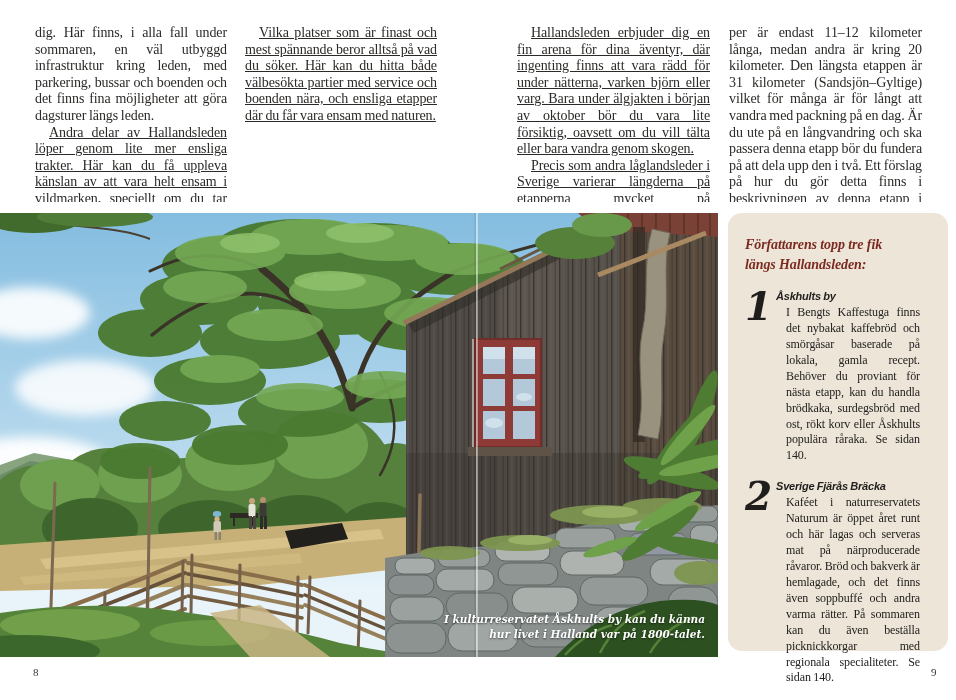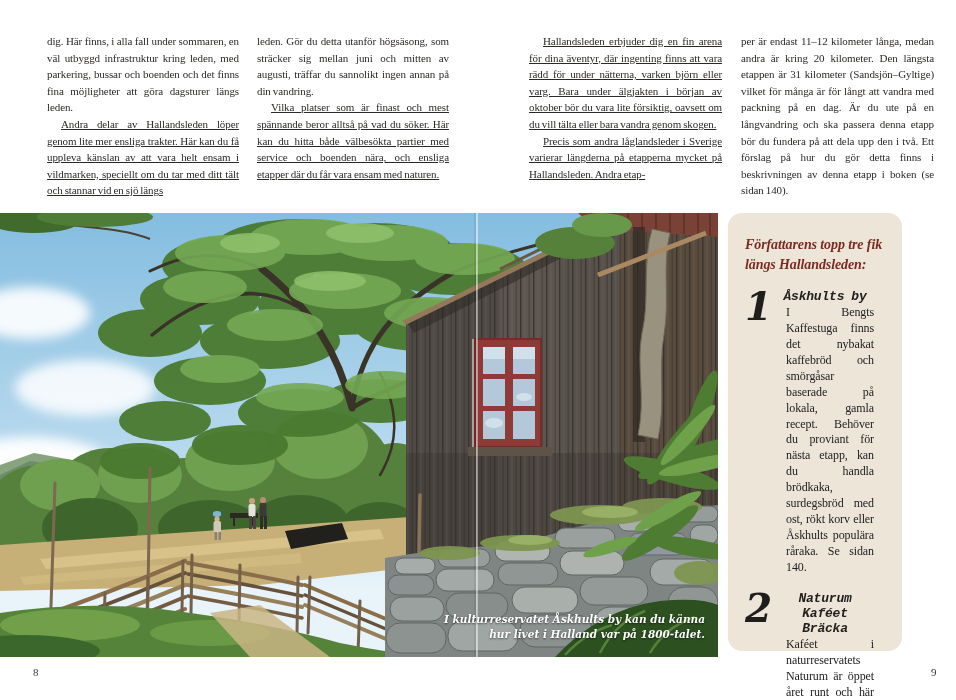--- a/index.html
+++ b/index.html
@@ -1,62 +1,61 @@
 <!DOCTYPE html>
 <html><head>
 <meta charset="utf-8">
 <style>
   html,body{margin:0;padding:0;background:#e9e9e9;}
   .spread{position:relative;width:956px;height:700px;background:#ffffff;overflow:hidden;
           font-family:"Liberation Serif",serif;}
 
   
-  .col{position:absolute;top:33px;height:177px;overflow:hidden;width:192px;
-       font-size:11px;line-height:16.6px;color:#2c2a27;text-align:justify;
-       letter-spacing:-0.1px;word-spacing:-0.6px;margin-left:12px;}
+  .col{position:absolute;top:25px;height:177px;overflow:hidden;width:192px;
+       font-size:14px;line-height:16.6px;color:#2c2a27;text-align:justify;
+       letter-spacing:-0.1px;word-spacing:-0.6px;}
   .col p{margin:0;}
   .col p.ind{text-indent:14px;text-decoration:underline;}
   .c1{left:35px;} .c2{left:245px;} .c3{left:517px;width:193px;} .c4{left:729px;width:193px;}
 
   
   .photo{position:absolute;left:0;top:213px;width:718px;height:444px;overflow:hidden;background:#8b5cf6;}
   .photo svg{display:block;}
   .caption{position:absolute;right:13px;bottom:15px;width:300px;text-align:right;color:#ffffff;
            font-family:"DejaVu Serif",serif;font-style:italic;font-weight:600;
            font-size:10.5px;line-height:15px;text-shadow:0 1px 2px rgba(0,0,0,.55);}
 
   
-  .sidebar{position:absolute;left:728px;top:213px;width:174px;height:438px;background:#ece5d8;
+  .sidebar{position:absolute;left:728px;top:213px;width:220px;height:438px;background:#ece5d8;
            border-radius:14px;box-sizing:border-box;padding:22px 28px 0 17px;color:#232120;}
   .sidebar h2{margin:0 0 15px 0;font-family:"Liberation Serif",serif;font-style:italic;font-weight:bold;
               color:#7c2a21;font-size:14px;line-height:19.5px;letter-spacing:-0.1px;white-space:nowrap;}
   .fik{margin-bottom:15px;font-size:12px;line-height:15.9px;text-align:justify;
        letter-spacing:-0.1px;word-spacing:-0.5px;}
   .fik::after{content:"";display:block;clear:both;}
   .fik-num{float:left;width:31px;height:35px;font-family:"DejaVu Serif",serif;font-weight:bold;
            font-style:italic;font-size:39px;line-height:35px;color:#1f1e1d;}
-  .fik-title{font-family:Liberation Mono, monospace;font-weight:bold;font-style:italic;
-             font-size:13px;line-height:15.2px;letter-spacing:-0.2px;text-align:center;}
+  .fik-title{font-family:Liberation Sans, sans-serif;font-weight:bold;font-style:italic;
+             font-size:11px;line-height:15.2px;letter-spacing:-0.2px;text-align:left;}
   .fik-body{margin-top:1px;margin-left:41px;}
 
   
   .pagenum{position:absolute;top:666px;font-size:11px;color:#3a3835;}
   .pn-left{left:33px;} .pn-right{left:931px;}
 </style>
 </head>
 <body>
 
 <div class="spread">
 
   <div class="col c1">
     <p>dig. Här finns, i alla fall under sommaren, en väl utbyggd infrastruktur kring leden, med parkering, bussar och boenden och det finns fina möjligheter att göra dagsturer längs leden.</p>
     <p class="ind">Andra delar av Hallandsleden löper genom lite mer ensliga trakter. Här kan du få uppleva känslan av att vara helt ensam i vildmarken, speciellt om du tar med ditt tält och stannar vid en sjö längs</p>
   </div>
   <div class="col c2">
-    <p>leden. Gör du detta utanför högsäsong, som sträcker sig mellan juni och mitten av augusti, träffar du sannolikt ingen annan på din vandring.</p>
     <p class="ind">Vilka platser som är finast och mest spännande beror alltså på vad du söker. Här kan du hitta både välbesökta partier med service och boenden nära, och ensliga etapper där du får vara ensam med naturen.</p>
   </div>
   <div class="col c3">
     <p class="ind">Hallandsleden erbjuder dig en fin arena för dina äventyr, där ingenting finns att vara rädd för under nätterna, varken björn eller varg. Bara under älgjakten i början av oktober bör du vara lite försiktig, oavsett om du vill tälta eller bara vandra genom skogen.</p>
     <p class="ind">Precis som andra låglandsleder i Sverige varierar längderna på etapperna mycket på Hallandsleden. Andra etap-</p>
   </div>
   <div class="col c4">
     <p>per är endast 11–12 kilometer långa, medan andra är kring 20 kilometer. Den längsta etappen är 31 kilometer (Sandsjön–Gyltige) vilket för många är för långt att vandra med packning på en dag. Är du ute på en långvandring och ska passera denna etapp bör du fundera på att dela upp den i två. Ett förslag på hur du gör detta finns i beskrivningen av denna etapp i boken (se sidan 140).</p>
   </div>
 
@@ -373,21 +372,21 @@
     </h2>
 
     <div class="fik">
       <div class="fik-num">1</div>
       <div class="fik-title">Åskhults by</div>
       <div class="fik-body">I Bengts Kaffestuga finns det nybakat kaffebröd och smörgåsar baserade på lokala, gamla recept. Behöver du proviant för nästa etapp, kan du handla brödkaka, surdegsbröd med ost, rökt korv eller Åskhults populära råraka. Se sidan 140.</div>
     </div>
 
     <div class="fik">
       <div class="fik-num">2</div>
-      <div class="fik-title">Naturum Kaféet Bräcka</div>
+      <div class="fik-title">Sverige Fjärås Bräcka</div>
       <div class="fik-body">Kaféet i naturreservatets Naturum är öppet året runt och här lagas och serveras mat på närproducerade råvaror. Bröd och bakverk är hemlagade, och det finns även soppbuffé och andra varma rätter. På sommaren kan du även beställa picknickkorgar med regionala specialiteter. Se sidan 140.</div>
     </div>
 
     <div class="fik">
       <div class="fik-num">3</div>
       <div class="fik-body">Ett litet mysigt bageri med fokus på bra råvaror. Här får du stenugnsbakat surdegsbröd, kakor, bullar och andra godsaker. Se sidan 140.</div>
     </div>
   </aside>
 
   <div class="pagenum pn-left">8</div>

